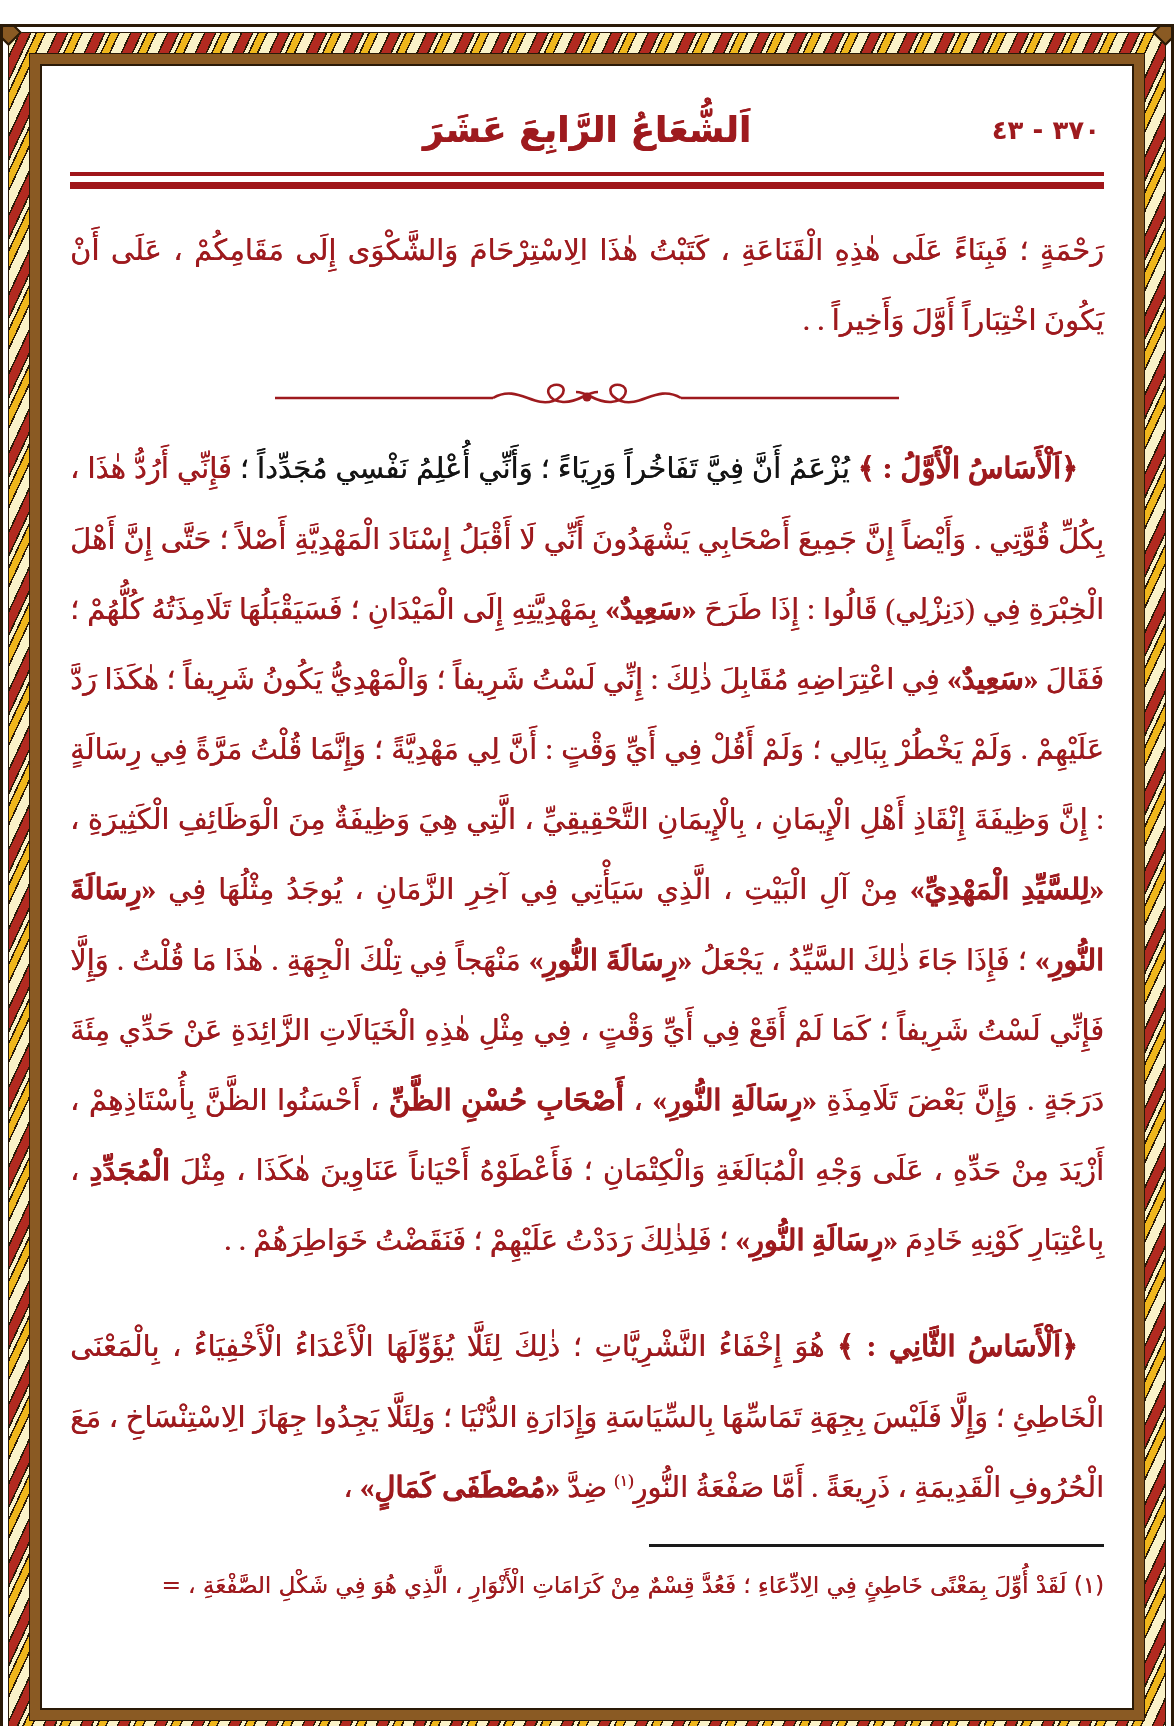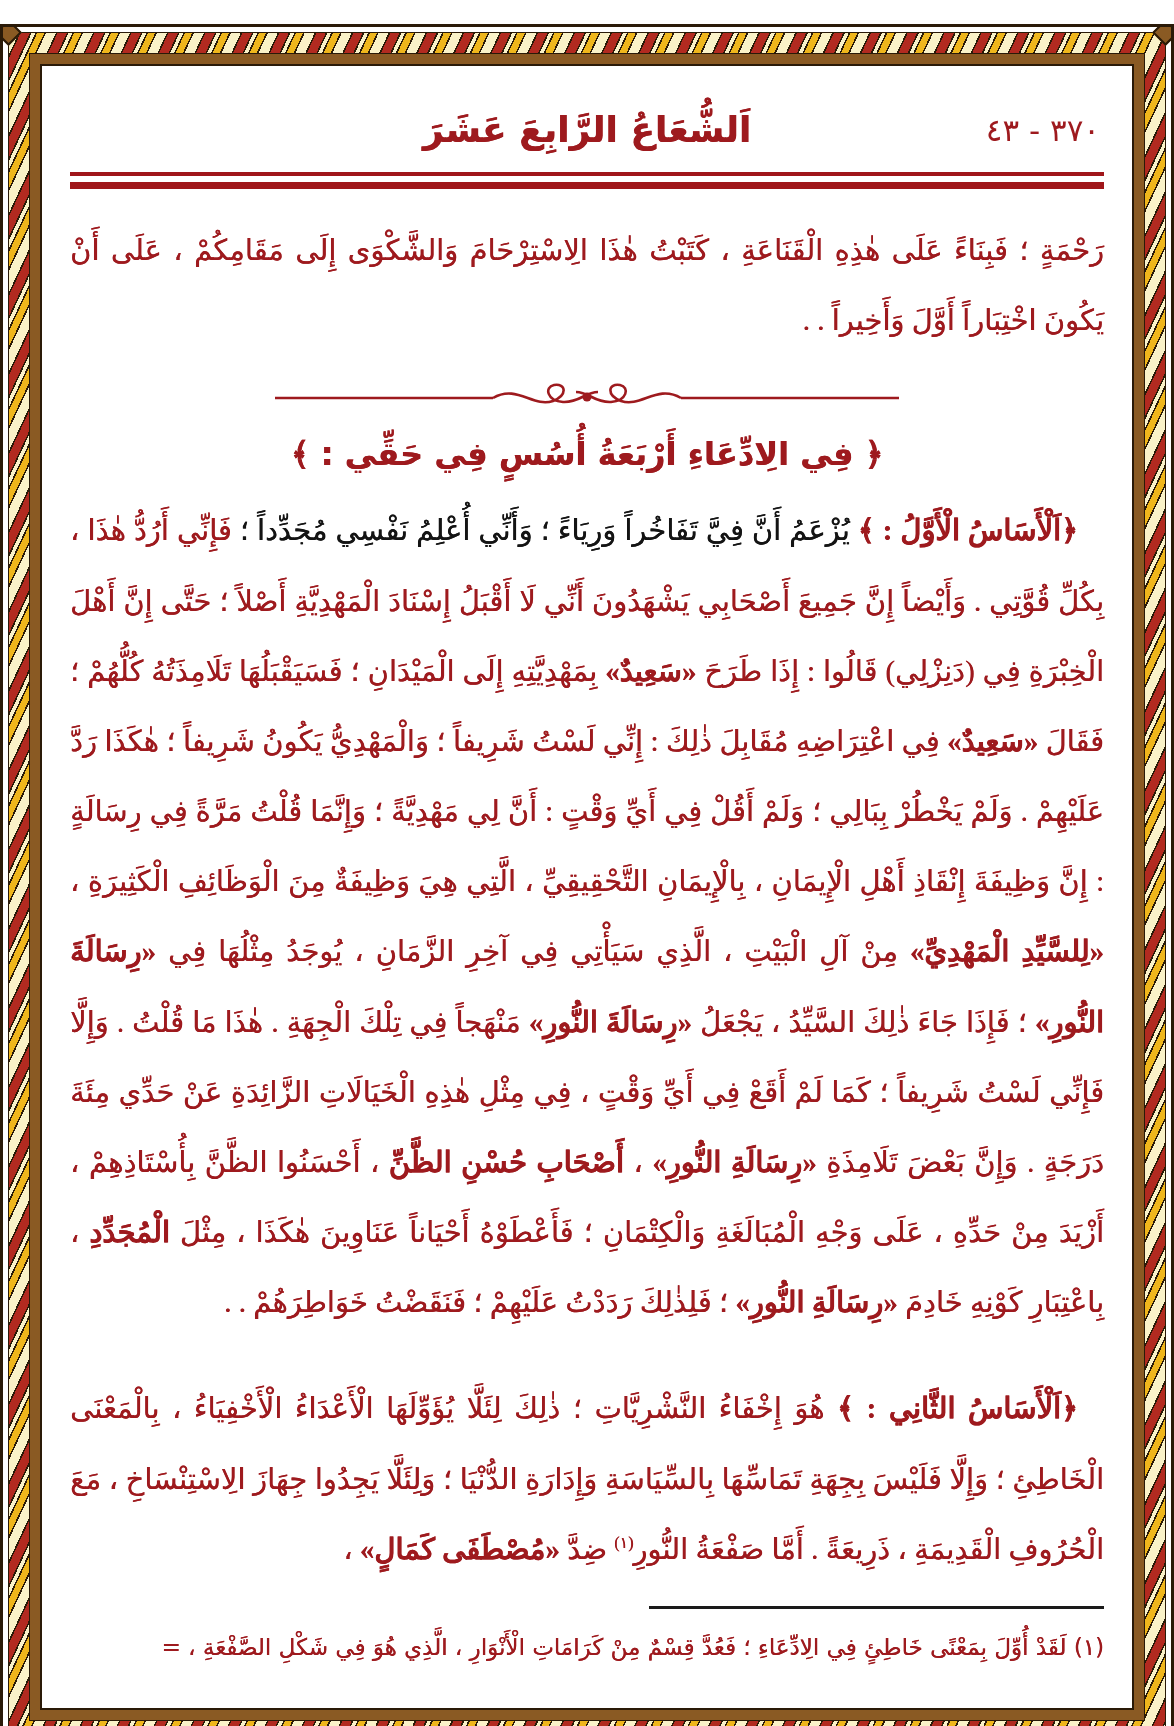--- a/index.html
+++ b/index.html
@@ -61,21 +61,21 @@
   .c-bl{bottom:-4px;left:-4px;} .c-br{bottom:-4px;right:-4px;}
 
   header{position:relative;margin-top:18px;height:56px;}
   .title{
     text-align:center;color:var(--red);
     font-size:36px;font-weight:bold;line-height:56px;
     text-shadow:0.4px 0 0 currentColor;
   }
   .nums{
     position:absolute;top:0;right:4px;
-    color:var(--red);font-size:31px;font-weight:normal;line-height:56px;
+    color:var(--red);font-size:26px;font-weight:bold;line-height:56px;
   }
   .double-rule{
     margin-top:14px;height:6px;
     border-top:4px solid var(--rule);
     border-bottom:7px solid var(--rule);
   }
   .intro,.body-para{
     margin:26px 0 0 0;
     color:var(--red);
     font-size:29px;line-height:2.42;
@@ -130,21 +130,20 @@
         <p class="intro">رَحْمَةٍ ؛ فَبِنَاءً عَلَى هٰذِهِ الْقَنَاعَةِ ، كَتَبْتُ هٰذَا الِاسْتِرْحَامَ وَالشَّكْوَى إِلَى مَقَامِكُمْ ، عَلَى أَنْ يَكُونَ اخْتِبَاراً أَوَّلَ وَأَخِيراً . .</p>
 
         <svg class="divider" width="640" height="32" viewBox="0 0 640 32" aria-hidden="true">
           <path class="st" d="M8 19 H226"></path>
           <path class="st" d="M414 19 H632"></path>
           <path class="st" d="M226 19 C250 5 266 29 286 22 C301 16 299 4 287 6 C277 8 280 22 296 23 C312 24 318 13 331 13"></path>
           <path class="st" d="M414 19 C390 5 374 29 354 22 C339 16 341 4 353 6 C363 8 360 22 344 23 C328 24 322 13 309 13"></path>
           <circle class="fl" cx="320" cy="18" r="4.5"></circle>
         </svg>
 
-        <h2 class="heading">﴿ فِي الِادِّعَاءِ أَرْبَعَةُ أُسُسٍ فِي حَقِّي : ﴾</h2>
 
         <div>
             <p class="body-para"><span class="ink-red bold">﴿اَلْأَسَاسُ الْأَوَّلُ : ﴾ </span><span class="ink-black">يُزْعَمُ أَنَّ فِيَّ تَفَاخُراً وَرِيَاءً ؛ وَأَنِّي أُعْلِمُ نَفْسِي مُجَدِّداً ؛ </span><span class="ink-red">فَإِنِّي أَرُدُّ هٰذَا ، بِكُلِّ قُوَّتِي . وَأَيْضاً إِنَّ جَمِيعَ أَصْحَابِي يَشْهَدُونَ أَنِّي لَا أَقْبَلُ إِسْنَادَ الْمَهْدِيَّةِ أَصْلاً ؛ حَتَّى إِنَّ أَهْلَ الْخِبْرَةِ فِي (دَنِزْلِي) قَالُوا : إِذَا طَرَحَ </span><span class="ink-red bold">«سَعِيدٌ»</span><span class="ink-red"> بِمَهْدِيَّتِهِ إِلَى الْمَيْدَانِ ؛ فَسَيَقْبَلُهَا تَلَامِذَتُهُ كُلُّهُمْ ؛ فَقَالَ </span><span class="ink-red bold">«سَعِيدٌ»</span><span class="ink-red"> فِي اعْتِرَاضِهِ مُقَابِلَ ذٰلِكَ : إِنِّي لَسْتُ شَرِيفاً ؛ وَالْمَهْدِيُّ يَكُونُ شَرِيفاً ؛ هٰكَذَا رَدَّ عَلَيْهِمْ . وَلَمْ يَخْطُرْ بِبَالِي ؛ وَلَمْ أَقُلْ فِي أَيِّ وَقْتٍ : أَنَّ لِي مَهْدِيَّةً ؛ وَإِنَّمَا قُلْتُ مَرَّةً فِي رِسَالَةٍ : إِنَّ وَظِيفَةَ إِنْقَاذِ أَهْلِ الْإِيمَانِ ، بِالْإِيمَانِ التَّحْقِيقِيِّ ، الَّتِي هِيَ وَظِيفَةٌ مِنَ الْوَظَائِفِ الْكَثِيرَةِ ، </span><span class="ink-red bold">«لِلسَّيِّدِ الْمَهْدِيِّ»</span><span class="ink-red"> مِنْ آلِ الْبَيْتِ ، الَّذِي سَيَأْتِي فِي آخِرِ الزَّمَانِ ، يُوجَدُ مِثْلُهَا فِي </span><span class="ink-red bold">«رِسَالَةَ النُّورِ»</span><span class="ink-red"> ؛ فَإِذَا جَاءَ ذٰلِكَ السَّيِّدُ ، يَجْعَلُ </span><span class="ink-red bold">«رِسَالَةَ النُّورِ»</span><span class="ink-red"> مَنْهَجاً فِي تِلْكَ الْجِهَةِ . هٰذَا مَا قُلْتُ . وَإِلَّا فَإِنِّي لَسْتُ شَرِيفاً ؛ كَمَا لَمْ أَقَعْ فِي أَيِّ وَقْتٍ ، فِي مِثْلِ هٰذِهِ الْخَيَالَاتِ الزَّائِدَةِ عَنْ حَدِّي مِئَةَ دَرَجَةٍ . وَإِنَّ بَعْضَ تَلَامِذَةِ </span><span class="ink-red bold">«رِسَالَةِ النُّورِ»</span><span class="ink-red"> ، </span><span class="ink-red bold">أَصْحَابِ حُسْنِ الظَّنِّ</span><span class="ink-red"> ، أَحْسَنُوا الظَّنَّ بِأُسْتَاذِهِمْ ، أَزْيَدَ مِنْ حَدِّهِ ، عَلَى وَجْهِ الْمُبَالَغَةِ وَالْكِتْمَانِ ؛ فَأَعْطَوْهُ أَحْيَاناً عَنَاوِينَ هٰكَذَا ، مِثْلَ </span><span class="ink-red bold">الْمُجَدِّدِ</span><span class="ink-red"> ، بِاعْتِبَارِ كَوْنِهِ خَادِمَ </span><span class="ink-red bold">«رِسَالَةِ النُّورِ»</span><span class="ink-red"> ؛ فَلِذٰلِكَ رَدَدْتُ عَلَيْهِمْ ؛ فَنَقَضْتُ خَوَاطِرَهُمْ . .</span></p>
             <p class="body-para"><span class="ink-red bold">﴿اَلْأَسَاسُ الثَّانِي : ﴾ </span><span class="ink-red">هُوَ إِخْفَاءُ النَّشْرِيَّاتِ ؛ ذٰلِكَ لِئَلَّا يُؤَوِّلَهَا الْأَعْدَاءُ الْأَخْفِيَاءُ ، بِالْمَعْنَى الْخَاطِئِ ؛ وَإِلَّا فَلَيْسَ بِجِهَةِ تَمَاسِّهَا بِالسِّيَاسَةِ وَإِدَارَةِ الدُّنْيَا ؛ وَلِئَلَّا يَجِدُوا جِهَازَ الِاسْتِنْسَاخِ ، مَعَ الْحُرُوفِ الْقَدِيمَةِ ، ذَرِيعَةً . أَمَّا صَفْعَةُ النُّورِ</span><sup class="ink-red">(١)</sup><span class="ink-red"> ضِدَّ </span><span class="ink-red bold">«مُصْطَفَى كَمَالٍ»</span><span class="ink-red"> ،</span></p>
           </div>
 
         <div class="footnote-sep"></div>
 
         <p class="footnote">(١) لَقَدْ أُوِّلَ بِمَعْنًى خَاطِئٍ فِي الِادِّعَاءِ ؛ فَعُدَّ قِسْمٌ مِنْ كَرَامَاتِ الْأَنْوَارِ ، الَّذِي هُوَ فِي شَكْلِ الصَّفْعَةِ ، =</p>
 

